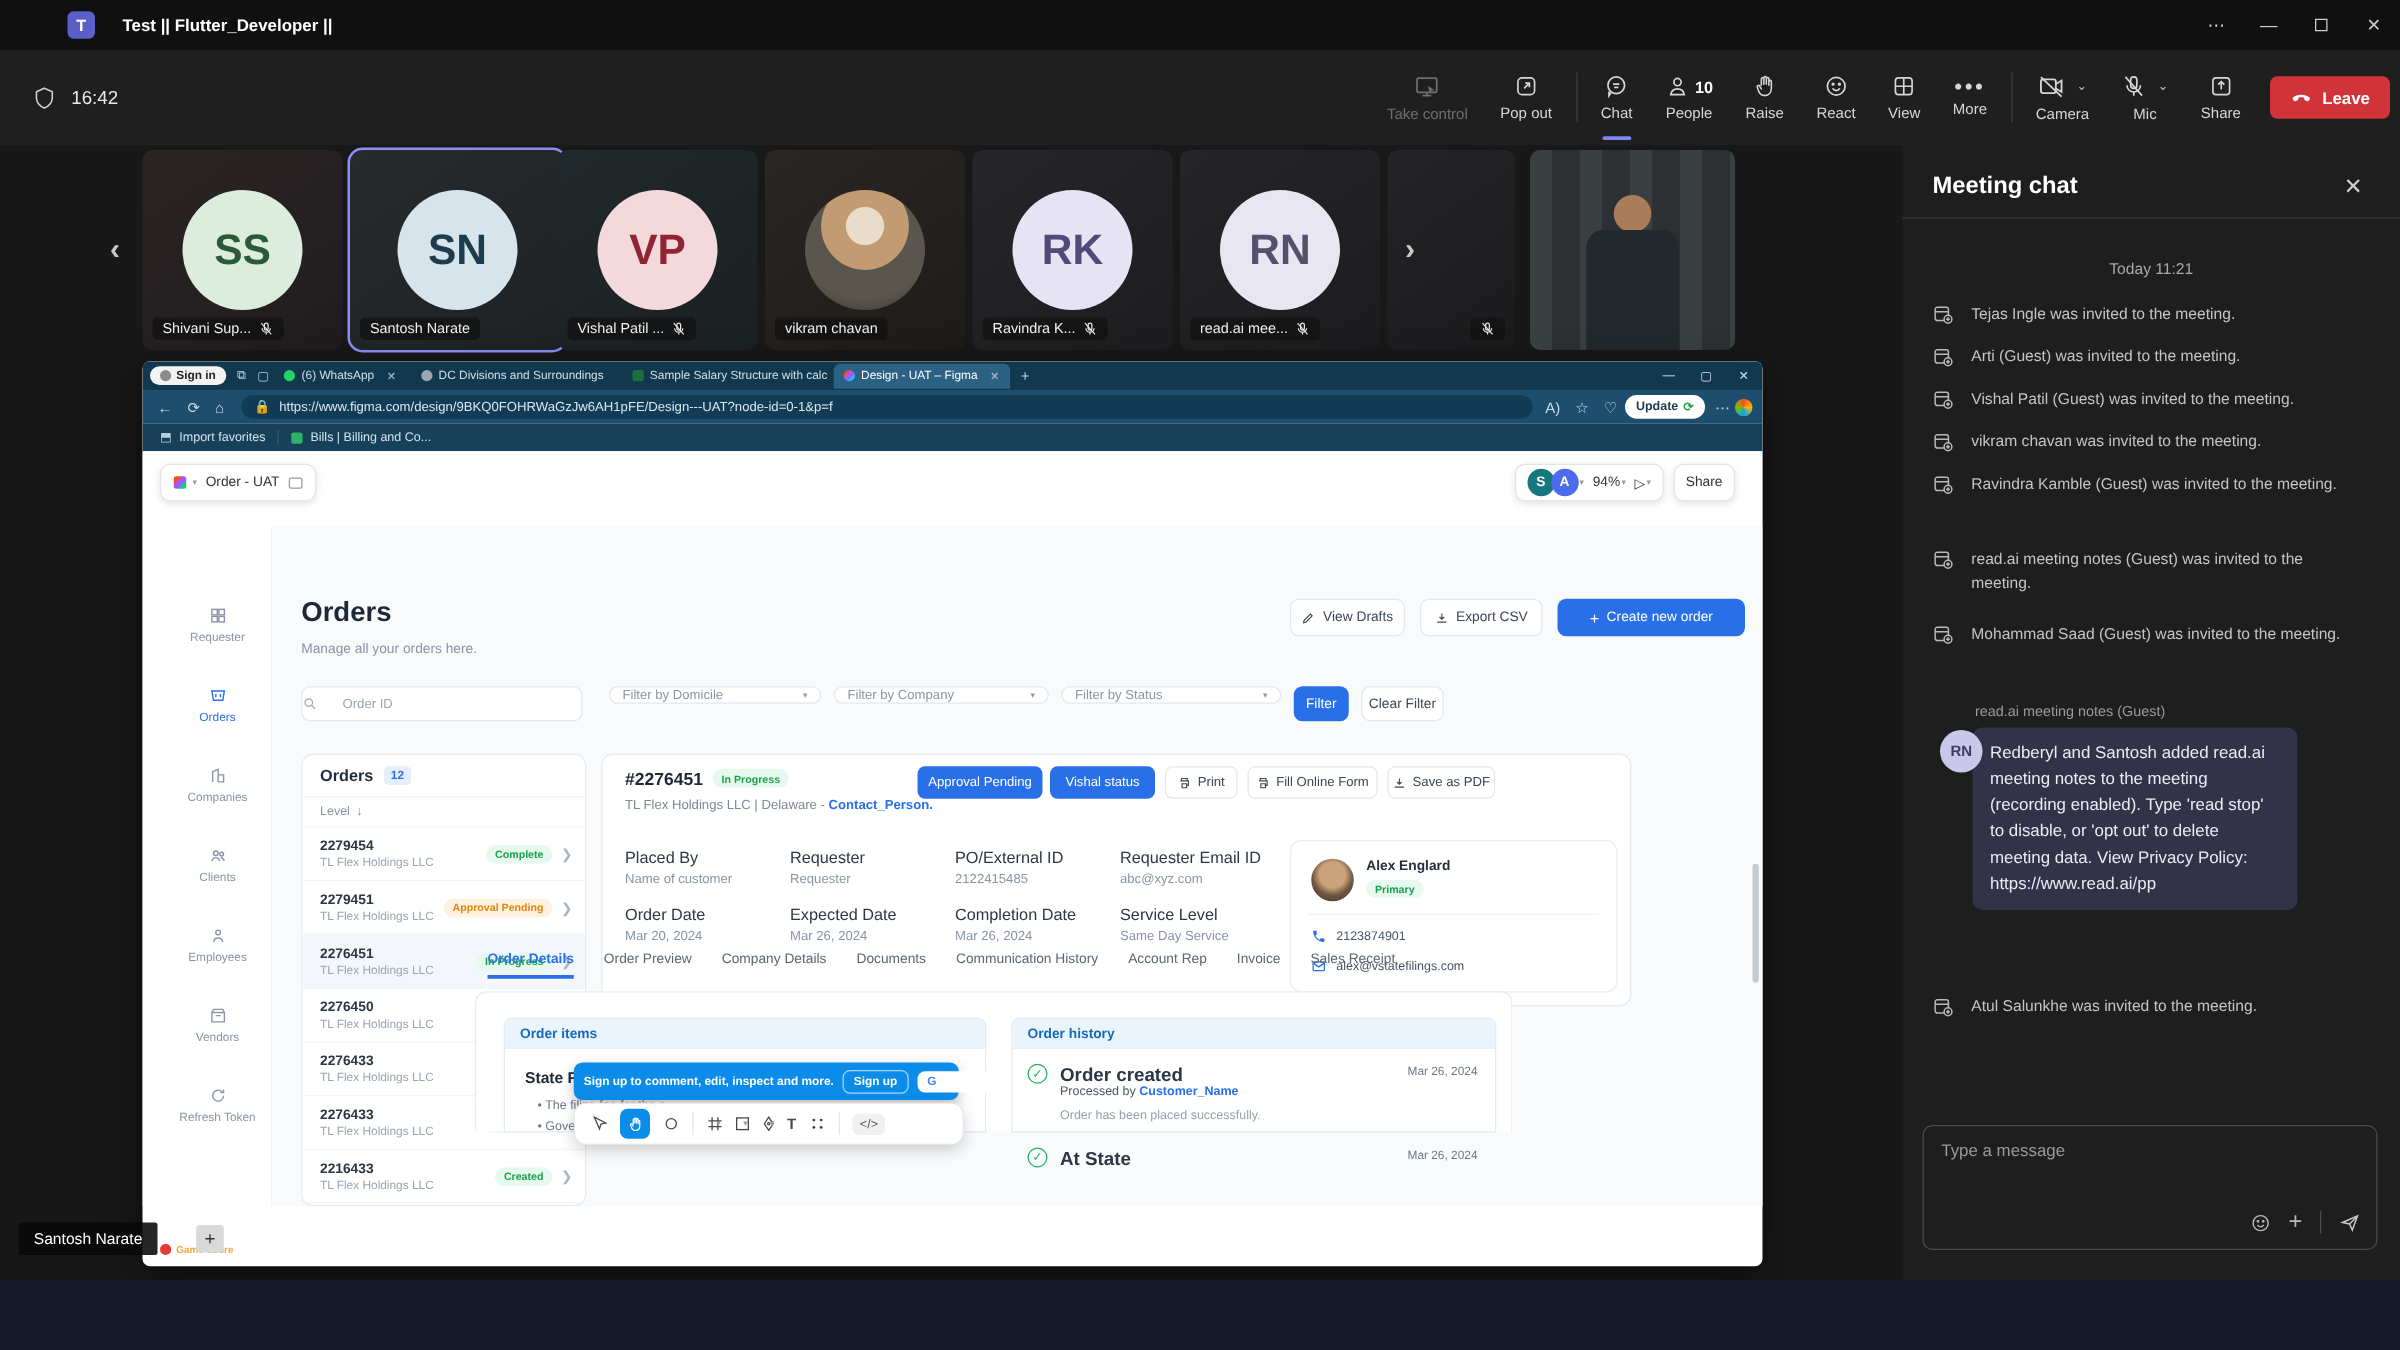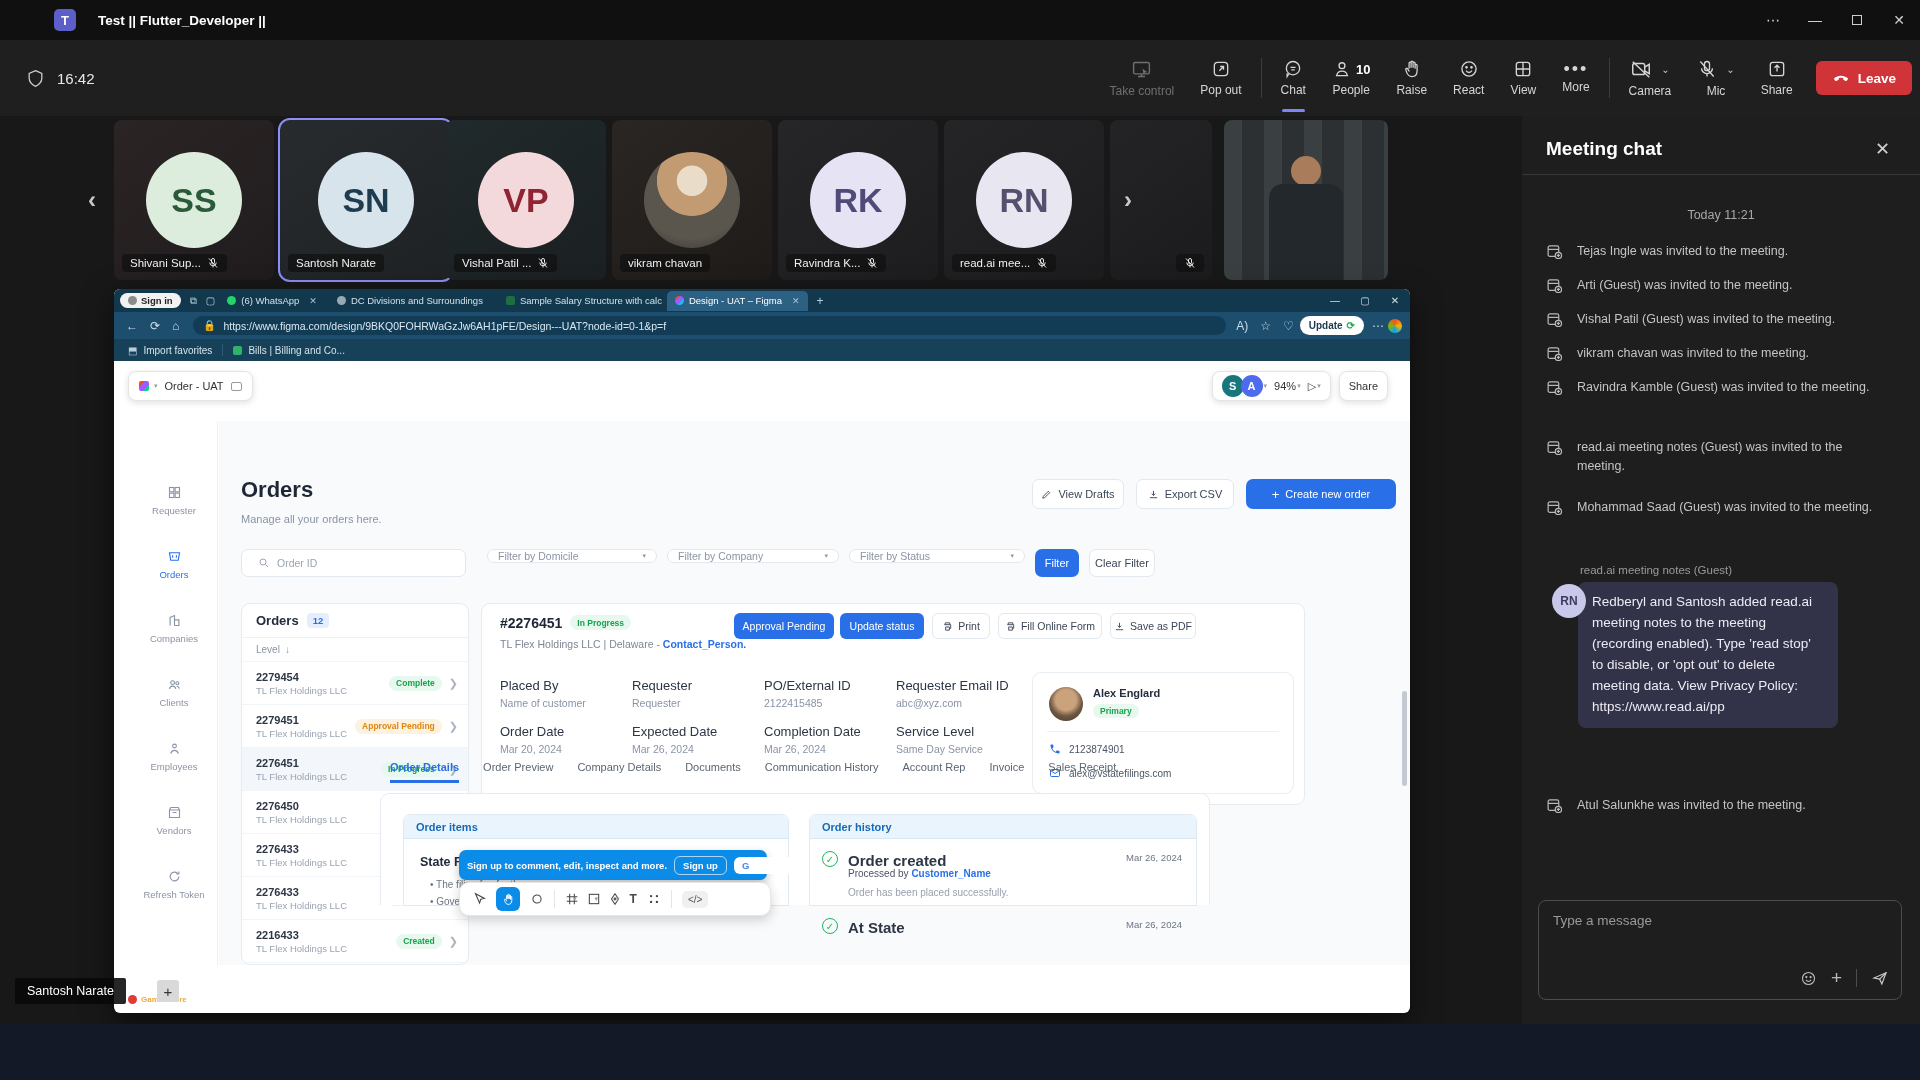--- a/index.html
+++ b/index.html
@@ -76,21 +76,21 @@
 #app-side{position:absolute;left:0;top:0;width:88px;height:544px;background:#fff;border-right:1px solid #ecf0f4}
 .sideitem{position:absolute;left:0;width:88px;display:flex;flex-direction:column;align-items:center;gap:5px;font-size:9.5px;color:#8a94a6}
 .sideitem svg{stroke:#8a94a6}
 .sideitem.on{color:#2970e8}
 .sideitem.on svg{stroke:#2970e8}
 #app-main{position:absolute;left:89px;top:0;width:1191px;height:544px;background:#f8fafc}
 #pg-title{position:absolute;left:22px;top:56px;font-size:22px;font-weight:bold;color:#1e2736}
 #pg-sub{position:absolute;left:22px;top:92px;font-size:11px;color:#8a94a6}
 .wbtn{position:absolute;height:30px;background:#fff;border:1px solid #e2e8ef;border-radius:7px;display:flex;align-items:center;justify-content:center;gap:6px;font-size:11px;color:#3c4656;top:58px}
 .bluebtn{background:#2970e8;color:#fff;border:none}
-#searchbox{position:absolute;left:22px;top:128px;width:225px;height:28px;background:#fff;border:1px solid #e2e8ef;border-radius:7px;display:flex;align-items:center;gap:7px;padding:0 16px;font-size:10.5px;color:#9aa4b2}
+#searchbox{position:absolute;left:22px;top:128px;width:225px;height:28px;background:#fff;border:1px solid #e2e8ef;border-radius:7px;display:flex;align-items:center;gap:20px;padding:0 0;font-size:10.5px;color:#9aa4b2}
 .dd{position:absolute;top:128px;height:14px;background:#fff;border:1px solid #e2e8ef;border-radius:7px;display:flex;align-items:center;justify-content:space-between;padding:0 10px;font-size:10.5px;color:#8a94a6}
 #listcard{position:absolute;left:22px;top:182px;width:228px;height:362px;background:#fff;border:1px solid #e6ebf1;border-radius:9px;overflow:hidden}
 #listhead{height:34px;display:flex;align-items:center;gap:8px;padding:0 14px;border-bottom:1px solid #eef2f6;font-size:13px;font-weight:bold;color:#222c3c}
 #listcount{background:#e5eefc;color:#2970e8;font-size:9.5px;border-radius:4px;padding:2px 6px;font-weight:bold}
 #namehdr{height:24px;display:flex;align-items:center;gap:5px;padding:0 14px;font-size:10px;color:#8a94a6;border-bottom:1px solid #f1f4f8}
 .orow{height:43px;display:flex;align-items:center;padding:0 10px 0 14px;border-bottom:1px solid #f1f4f8;position:relative}
 .orow.sel{background:#f3f7fb}
 .oid{font-size:11px;font-weight:bold;color:#2c3645}
 .ocomp{font-size:9.5px;color:#9aa4b2;margin-top:2px}
 .badge{font-size:8.5px;font-weight:bold;border-radius:9px;padding:2.5px 7px;margin-left:auto;white-space:nowrap}
@@ -743,21 +743,21 @@
         <div id="detailcard">
           <div style="position:absolute;left:18px;top:11px;display:flex;align-items:flex-start">
             <span id="d-order">#2276451</span>
             <span id="d-badge">In Progress</span>
           </div>
           <div id="d-sub"><span>TL Flex Holdings LLC | Delaware - </span><a href="#">Contact_Person.</a></div>
           <div class="dbtn blue" style="right:470px;width:100px">
               <span>Approval Pending</span>
             </div>
           <div class="dbtn blue" style="right:380px;width:84px">
-              <span>Update status</span>
+              <span>Vishal status</span>
             </div>
           <div class="dbtn white" style="right:314px;width:58px">
             <svg width="11" height="11" viewBox="0 0 24 24" fill="none" stroke="#3c4656" stroke-width="2">
                 <path d="M7 8V4h10v4M5 8h14v8h-3M8 13h8v7H8z"></path>
               </svg>
             <span>Print</span>
           </div>
           <div class="dbtn white" style="right:202px;width:104px">
             <svg width="11" height="11" viewBox="0 0 24 24" fill="none" stroke="#3c4656" stroke-width="2">
                 <path d="M7 8V4h10v4M5 8h14v8h-3M8 13h8v7H8z"></path>

